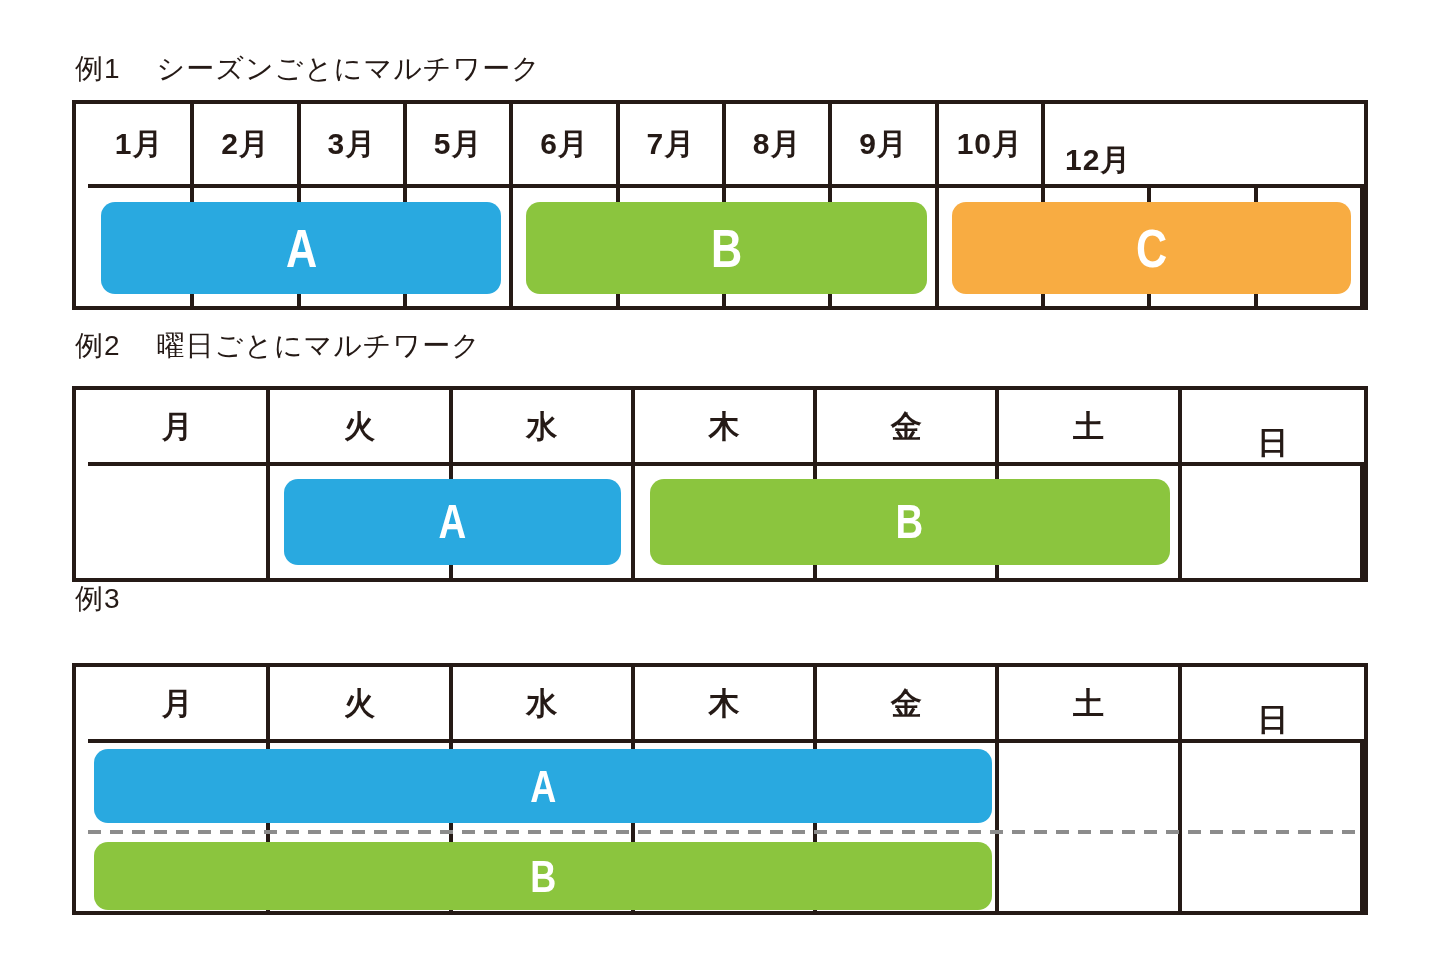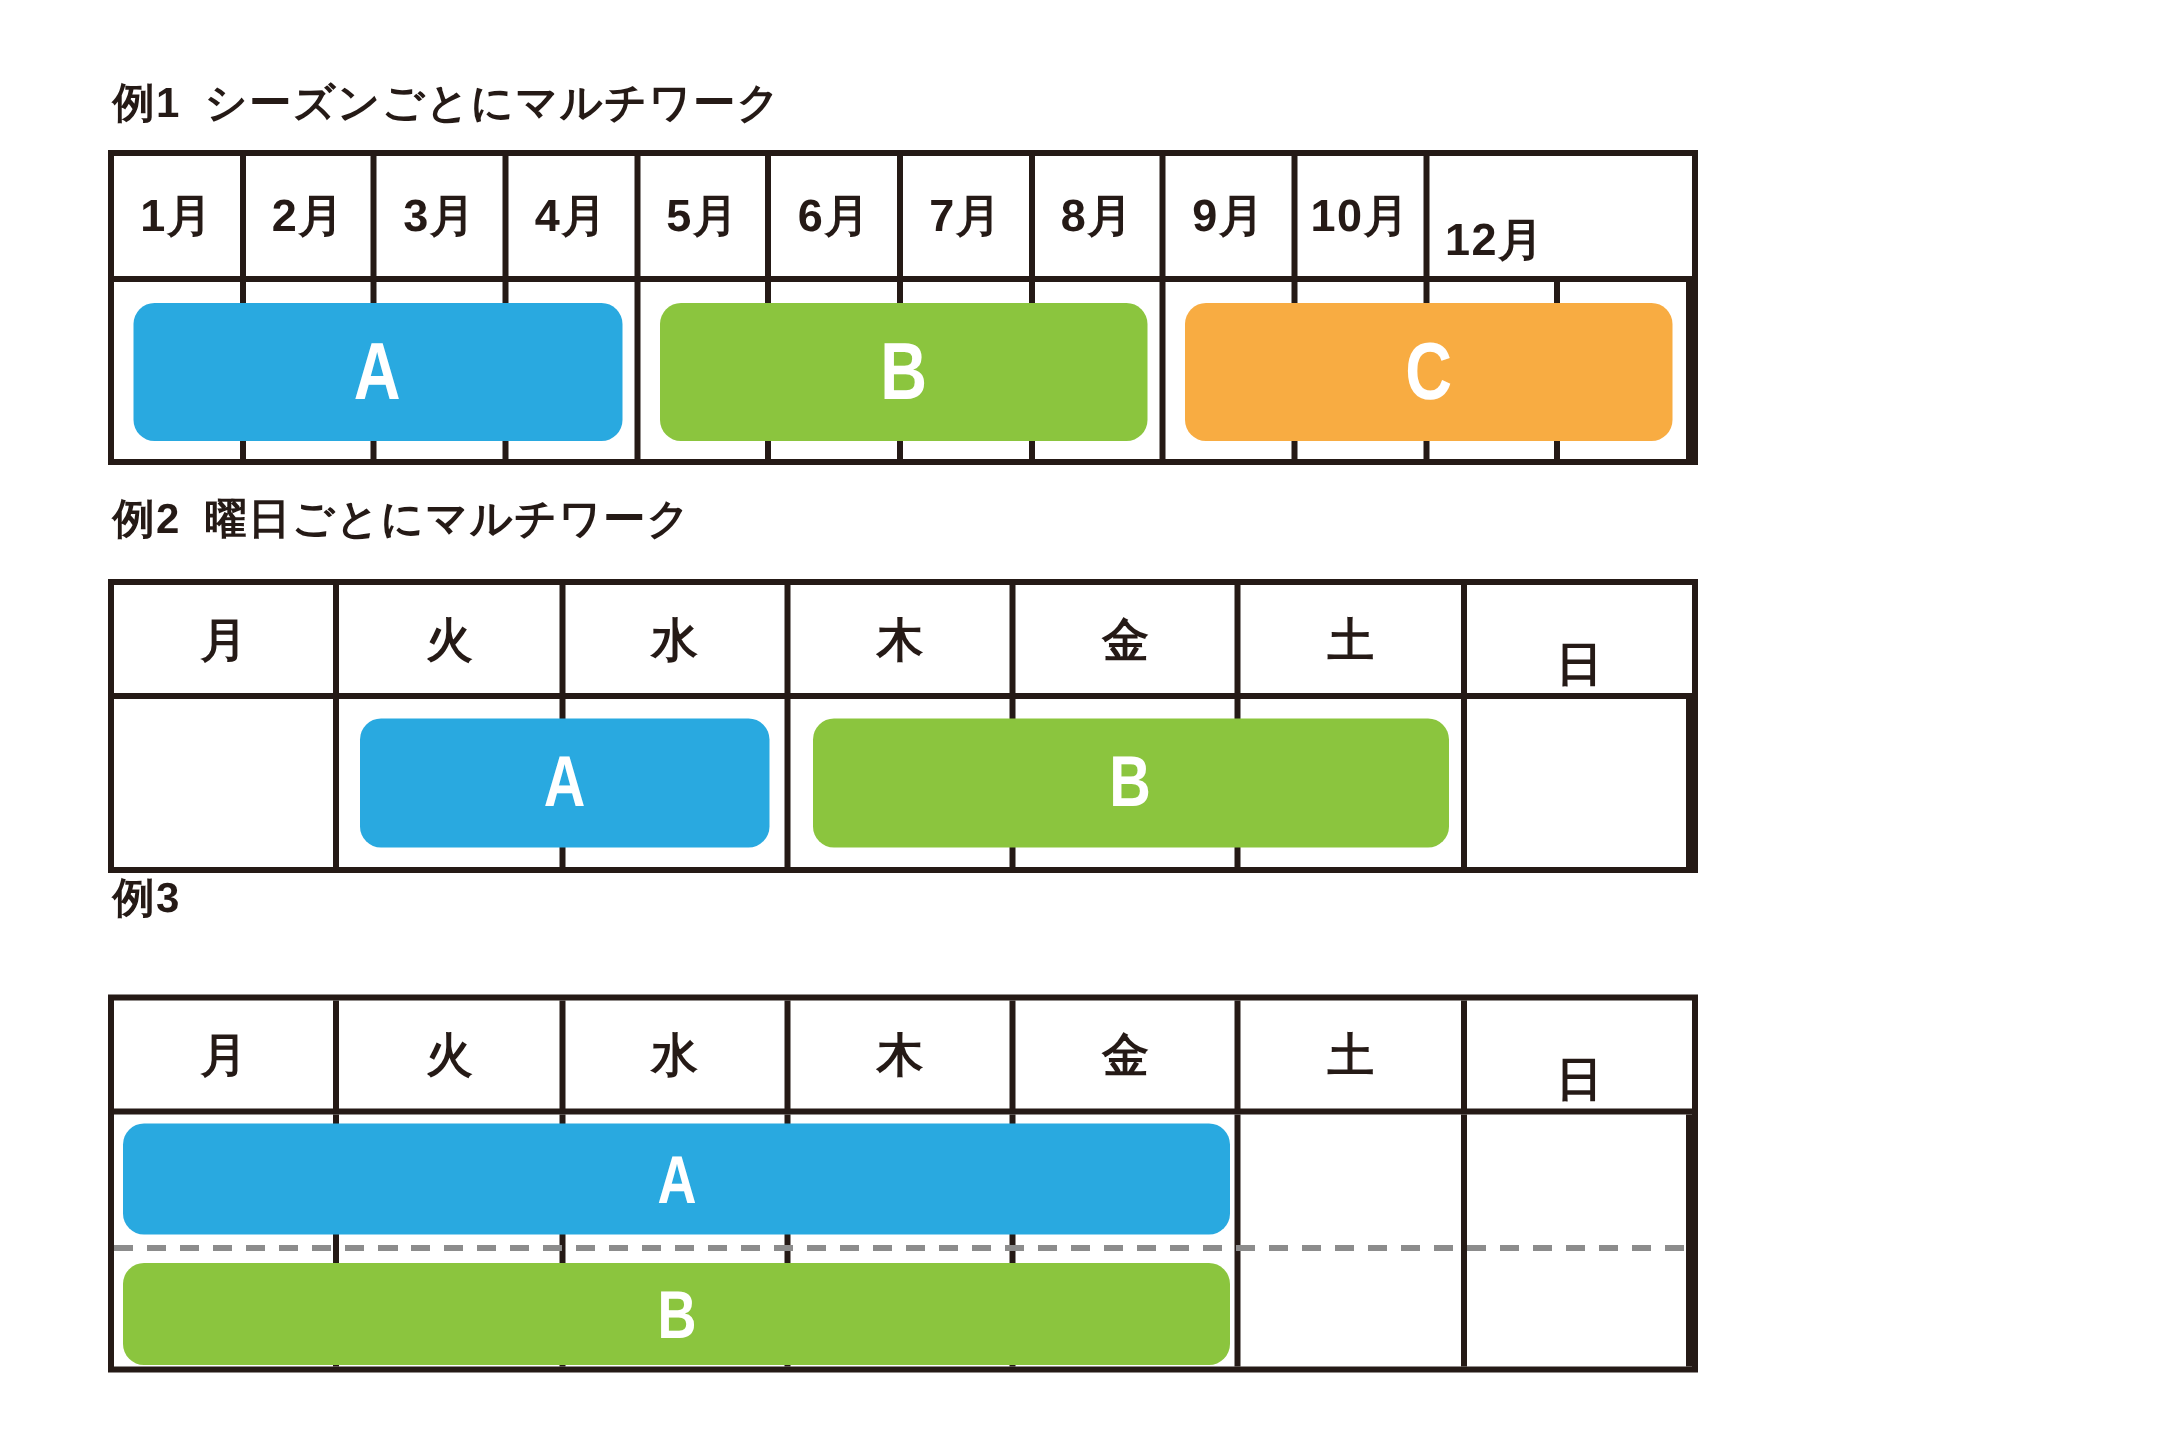--- a/index.html
+++ b/index.html
@@ -12,31 +12,31 @@
     --page_bg:#ffffff;
   }
   *{margin:0;padding:0;box-sizing:border-box;}
   html,body{background:var(--page_bg);}
   body{
     font-family:"Liberation Sans","DejaVu Sans",sans-serif;
     width:1440px;height:961px;position:relative;overflow:hidden;
     color:var(--ink);
   }
   .title{
-    position:absolute;left:75px;display:flex;align-items:baseline;gap:16px;
-    font-size:28px;font-weight:bold;letter-spacing:1px;color:var(--ink);
+    position:absolute;left:75px;display:flex;align-items:baseline;gap:36px;
+    font-size:28px;font-weight:normal;letter-spacing:1px;color:var(--ink);
     white-space:nowrap;
   }
   #ex1-title{top:50px;}
   #ex2-title{top:327px;align-items:center;}
   #ex3-title{top:580px;justify-content:center;}
 
   .table{
-    position:absolute;left:72px;width:1060px;
-    border:4px solid var(--ink);background:transparent;
+    position:absolute;left:72px;width:1296px;
+    border:4px solid var(--ink);background:transparent;padding-left:12px;
   }
   #ex1-table{top:100px;height:210px;}
   #ex2-table{top:386px;height:196px;}
   #ex3-table{top:663px;height:252px;}
 
   .header-row{display:grid;border-bottom:4px solid var(--ink);}
   .cols-12{grid-template-columns:repeat(12,1fr);}
   .cols-7{grid-template-columns:repeat(7,1fr);}
   #ex1-table .header-row{height:84px;}
   #ex2-table .header-row,#ex3-table .header-row{height:76px;}
@@ -92,21 +92,20 @@
 <div class="title" id="ex1-title">
   <span>例1</span>
   <span>シーズンごとにマルチワーク</span>
 </div>
 
 <div class="table" id="ex1-table">
   <div class="header-row cols-12">
     <div class="header-cell">1月</div>
     <div class="header-cell">2月</div>
     <div class="header-cell">3月</div>
-    <div class="header-cell">4月</div>
     <div class="header-cell">5月</div>
     <div class="header-cell">6月</div>
     <div class="header-cell">7月</div>
     <div class="header-cell">8月</div>
     <div class="header-cell">9月</div>
     <div class="header-cell">10月</div>
     <div class="header-cell">12月</div>
   </div>
   <div class="bar-area cols-12">
     <div class="grid-cell"></div>

